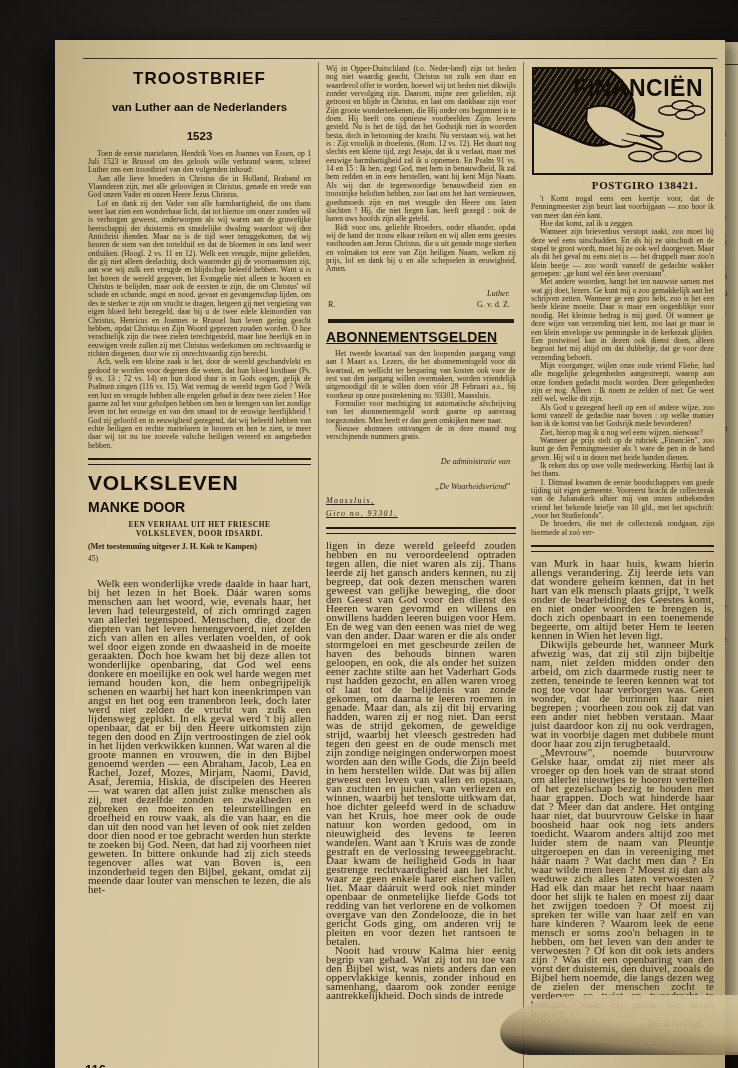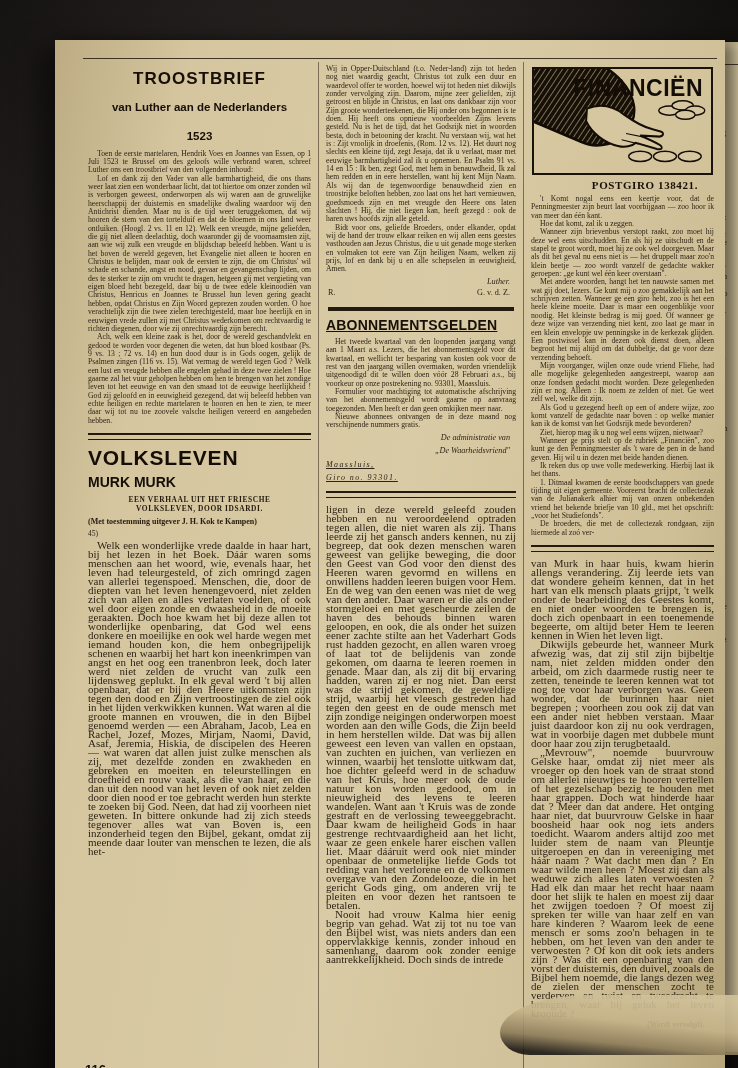--- a/index.html
+++ b/index.html
@@ -26,38 +26,38 @@
   .col3{flex:1;}
   
   .bodytext p{font:7.7px/8.35px "Liberation Serif", serif;text-align:justify;text-indent:9px;margin:0;color:#2e2518;}
   .cont > p:first-child{text-indent:0;}
   .feuill p{font-size:11px;line-height:9px;}
   
   .tb-title{font:800 17px/1.1 "Liberation Sans", sans-serif;text-align:center;letter-spacing:1px;color:#170f08;margin:5px 0 1px;}
   .tb-sub{font:800 11.5px/1.25 "Liberation Sans", sans-serif;text-align:center;color:#170f08;}
   .tb-year{font:800 11.5px/1.2 "Liberation Sans", sans-serif;text-align:center;color:#170f08;margin-bottom:6px;}
   .salutation{font:italic 700 7.7px/8.6px "Liberation Serif", serif;margin:4px 2px 4px 16px;text-align:justify;color:#2a2114;}
-  .sig-right{text-align:right;font:italic 8.2px/10px "Liberation Serif", serif;margin-top:3px;padding-right:6px;}
+  .sig-right{text-align:right;font:italic 8.2px/10px "Liberation Serif", serif;margin-top:15px;padding-right:6px;}
   .sig-pair{display:flex;justify-content:space-between;font:8.2px/10px "Liberation Serif", serif;padding:1px 6px 0 2px;}
   
   .thick-rule{height:4px;background:#241b10;margin:9px 2px 7px;}
   .section-rule{border-top:2.6px solid #221a0f;border-bottom:1.1px solid #221a0f;height:4px;margin:8px 0 7px;}
   
   .ab-title{font:800 14px/1.1 "Liberation Sans", sans-serif;letter-spacing:.2px;color:#170f08;margin:2px 0 5px;text-decoration:underline;}
   .addr{font:italic 8px/9.5px "Liberation Serif", serif;letter-spacing:1.4px;margin-top:4px;text-decoration:underline;}
   
   .fin-box{position:relative;height:104px;border:2.5px solid #1a130c;margin:2px 1px 4px;background:linear-gradient(120deg,#d8c9a2,#d2c299);}
   .fin-banner{position:absolute;top:7px;right:8px;font:800 23px/1 "Liberation Sans", sans-serif;letter-spacing:.5px;color:#130d07;transform:scaleY(1.08);}
   .postgiro{font:700 11px/13px "Liberation Serif", serif;text-align:right;margin:2px 16px 3px 0;letter-spacing:.6px;color:#190f07;}
   
   .f-head{font:800 21px/1 "Liberation Sans", sans-serif;letter-spacing:.8px;color:#150e07;margin:1px 0 7px;}
   .f-title{font:800 14px/1.1 "Liberation Sans", sans-serif;color:#150e07;margin:0 0 5px;}
   .f-sub{font:700 7.4px/9px "Liberation Serif", serif;text-align:center;letter-spacing:.6px;color:#241a0e;}
   .f-perm{font:700 8px/10px "Liberation Serif", serif;margin-top:4px;color:#241a0e;}
-  .f-inst{font:7.6px/10px "Liberation Serif", serif;margin:2px 0 2px;}
+  .f-inst{font:7.6px/10px "Liberation Serif", serif;margin:2px 0 15px;}
   .wordt{font:700 7.4px/9px "Liberation Serif", serif;text-align:right;padding-right:10px;margin-top:2px;}
   .page-number{position:absolute;left:30px;bottom:40px;font:800 13px/1 "Liberation Sans", sans-serif;color:#150e07;}
   
   .curl{position:absolute;left:500px;top:995px;width:238px;height:60px;
     background:linear-gradient(186deg,#d2c29a 10%, #c4b288 45%, #8d7c59 72%, #1a1613 92%);
     border-top-left-radius:60% 100%;border-bottom-left-radius:20% 60%;opacity:.9;}
 </style>
 </head>
 <body>
 
@@ -171,29 +171,30 @@
   <div class="page">
     <div class="top-rule"></div>
     <div class="cols">
 
       <div class="col col1 bodytext">
         <article>
           <h2 class="tb-title">TROOSTBRIEF</h2>
           <h3 class="tb-sub">van Luther aan de Nederlanders</h3>
           <h4 class="tb-year">1523</h4>
           <p>Toen de eerste martelaren, Hendrik Voes en Joannes van Essen, op 1 Juli 1523 te Brussel om des geloofs wille verbrand waren, schreef Luther ons een troostbrief van den volgenden inhoud:</p>
+          <p class="salutation">Aan alle lieve broeders in Christus die in Holland, Braband en Vlaanderen zijn, met alle geloovigen in Christus, genade en vrede van God onzen Vader en onzen Heere Jezus Christus.</p>
           <div>
               <p>Lof en dank zij den Vader van alle barmhartigheid, die ons thans weer laat zien een wonderbaar licht, dat tot hiertoe om onzer zonden wil is verborgen geweest, onderworpen als wij waren aan de gruwelijke heerschappij der duisternis en smadelijke dwaling waardoor wij den Antichrist dienden. Maar nu is de tijd weer teruggekomen, dat wij hooren de stem van den tortelduif en dat de bloemen in ons land weer ontluiken. (Hoogl. 2 vs. 11 en 12). Welk een vreugde, mijne geliefden, die gij niet alleen deelachtig, doch waaronder gij de voornaamsten zijt, aan wie wij zulk een vreugde en blijdschap beleefd hebben. Want u is het boven de wereld gegeven, het Evangelie niet alleen te hooren en Christus te belijden, maar ook de eersten te zijn, die om Christus' wil schade en schande, angst en nood, gevaar en gevangenschap lijden, om des te sterker te zijn om vrucht te dragen, hetgeen gij met vergieting van eigen bloed hebt bezegeld, daar bij u de twee edele kleinoodiën van Christus, Henricus en Joannes te Brussel hun leven gering geacht hebben, opdat Christus en Zijn Woord geprezen zouden worden. O hoe verachtelijk zijn die twee zielen terechtgesteld, maar hoe heerlijk en in eeuwigen vrede zullen zij met Christus wederkomen om rechtvaardig te richten diegenen, door wie zij onrechtvaardig zijn berecht.</p>
               <p>Ach, welk een kleine zaak is het, door de wereld geschandvlekt en gedood te worden voor degenen die weten, dat hun bloed kostbaar (Ps. 9 vs. 13 ; 72 vs. 14) en hun dood duur is in Gods oogen, gelijk de Psalmen zingen (116 vs. 15). Wat vermag de wereld tegen God ? Welk een lust en vreugde hebben alle engelen gehad in deze twee zielen ! Hoe gaarne zal het vuur geholpen hebben om hen te brengen van het zondige leven tot het eeuwige en van den smaad tot de eeuwige heerlijkheid ! God zij geloofd en in eeuwigheid gezegend, dat wij beleefd hebben van echte heiligen en rechte martelaren te hooren en hen te zien, te meer daar wij tot nu toe zoovele valsche heiligen vereerd en aangebeden hebben.</p>
             </div>
         </article>
         <div class="section-rule"></div>
         <header>
           <h2 class="f-head">VOLKSLEVEN</h2>
-          <h3 class="f-title">MURK MURK</h3>
+          <h3 class="f-title">MANKE DOOR</h3>
           <div class="f-sub">EEN VERHAAL UIT HET FRIESCHE</div>
           <div class="f-sub">VOLKSLEVEN, DOOR IDSARDI.</div>
           <div class="f-perm">(Met toestemming uitgever J. H. Kok te Kampen)</div>
           <div class="f-inst">45)</div>
         </header>
         <div class="feuill">
             <p>Welk een wonderlijke vrede daalde in haar hart, bij het lezen in het Boek. Dáár waren soms menschen aan het woord, wie, evenals haar, het leven had teleurgesteld, of zich omringd zagen van allerlei tegenspoed. Menschen, die, door de diepten van het leven henengevoerd, niet zelden zich van allen en alles verlaten voelden, of ook wel door eigen zonde en dwaasheid in de moeite geraakten. Doch hoe kwam het bij deze allen tot wonderlijke openbaring, dat God wel eens donkere en moeilijke en ook wel harde wegen met iemand houden kon, die hem onbegrijpelijk schenen en waarbij het hart kon ineenkrimpen van angst en het oog een tranenbron leek, doch later werd niet zelden de vrucht van zulk een lijdensweg geplukt. In elk geval werd 't bij allen openbaar, dat er bij den Heere uitkomsten zijn tegen den dood en Zijn vertroostingen de ziel ook in het lijden verkwikken kunnen. Wat waren al die groote mannen en vrouwen, die in den Bijbel genoemd werden — een Abraham, Jacob, Lea en Rachel, Jozef, Mozes, Mirjam, Naomi, David, Asaf, Jeremia, Hiskia, de discipelen des Heeren — wat waren dat allen juist zulke menschen als zij, met dezelfde zonden en zwakheden en gebreken en moeiten en teleurstellingen en droefheid en rouw vaak, als die van haar, en die dan uit den nood van het leven of ook niet zelden door dien nood er toe gebracht werden hun sterkte te zoeken bij God. Neen, dat had zij voorheen niet geweten. In bittere onkunde had zij zich steeds tegenover alles wat van Boven is, een inzonderheid tegen den Bijbel, gekant, omdat zij meende daar louter van menschen te lezen, die als het-</p>
           </div>
       </div>
 

